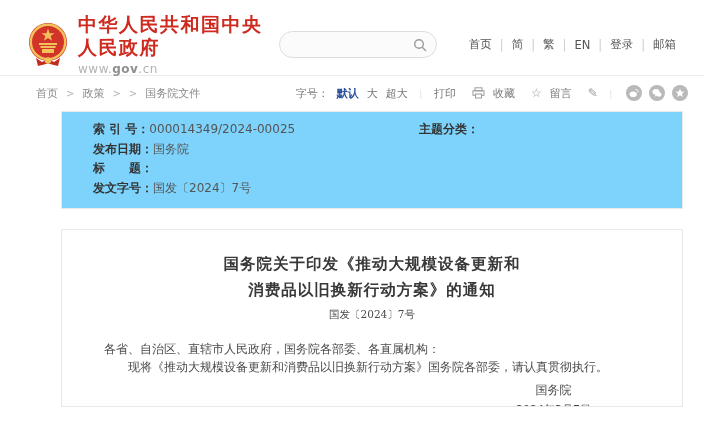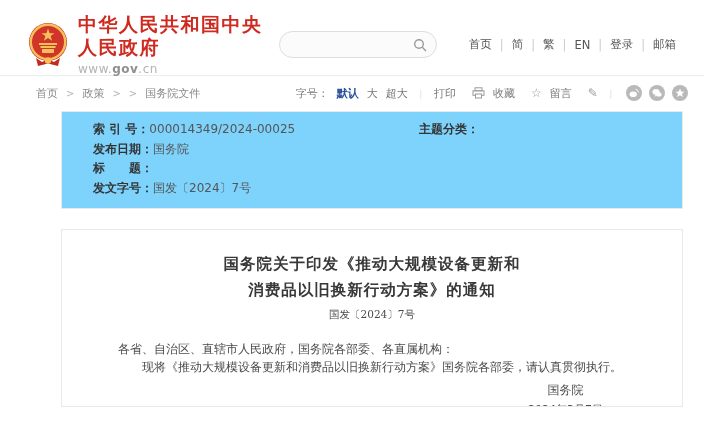--- a/index.html
+++ b/index.html
@@ -57,31 +57,31 @@
     padding:9px 0 12px 0; font-size:12px; background:#7dd3fc;
   }
   .meta-grid { display:grid; grid-template-columns:326px 1fr; row-gap:3px; }
   .meta-cell { padding-left:31px; display:flex; line-height:16.5px; }
   .meta-cell.full { grid-column:1 / -1;align-items:center; }
   .m-label { font-weight:bold; color:#333; white-space:nowrap; }
   .m-value { color:#555; }
   
   .doc-box {
     margin:20px 20px 0 61px; width:622px; height:178px;
-    border:1px solid #e9e9e9; background:#fff; padding:0 30px; overflow:hidden;
+    border:1px solid #e9e9e9; background:#fff; padding:0 42px; overflow:hidden;
   }
   .doc-title {
     margin-top:21px; text-align:center; font-family:"DejaVu Serif","Liberation Serif",serif;
     font-weight:bold; font-size:15.5px; color:#383838; line-height:26px; letter-spacing:1px;
   }
   .doc-number {
     margin-top:5px; text-align:center; font-family:"DejaVu Serif","Liberation Serif",serif;
     font-size:10.5px; color:#4a4a4a;
   }
-  .doc-paras { margin-top:19px; font-size:12px; color:#4a4a4a; line-height:17.5px;margin-left:26px; }
+  .doc-paras { margin-top:19px; font-size:12px; color:#4a4a4a; line-height:17.5px; }
   .doc-paras .indent { text-indent:2em; }
   .sig-wrap { overflow:hidden; }
   .sig-block {
     float:right; margin:4px 49px 0 0; text-align:center; font-size:12px; color:#4a4a4a; line-height:20px;
   }
   .sig-date { font-size:11px; }
 </style>
 </head>
 <body>
 

